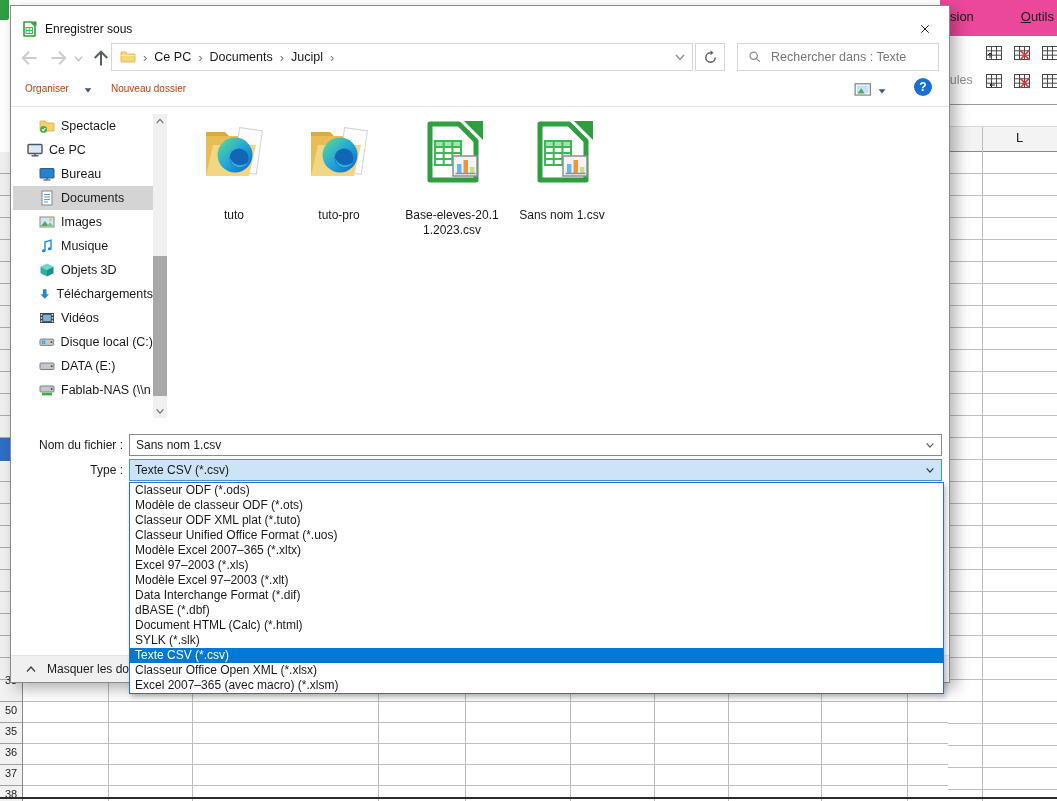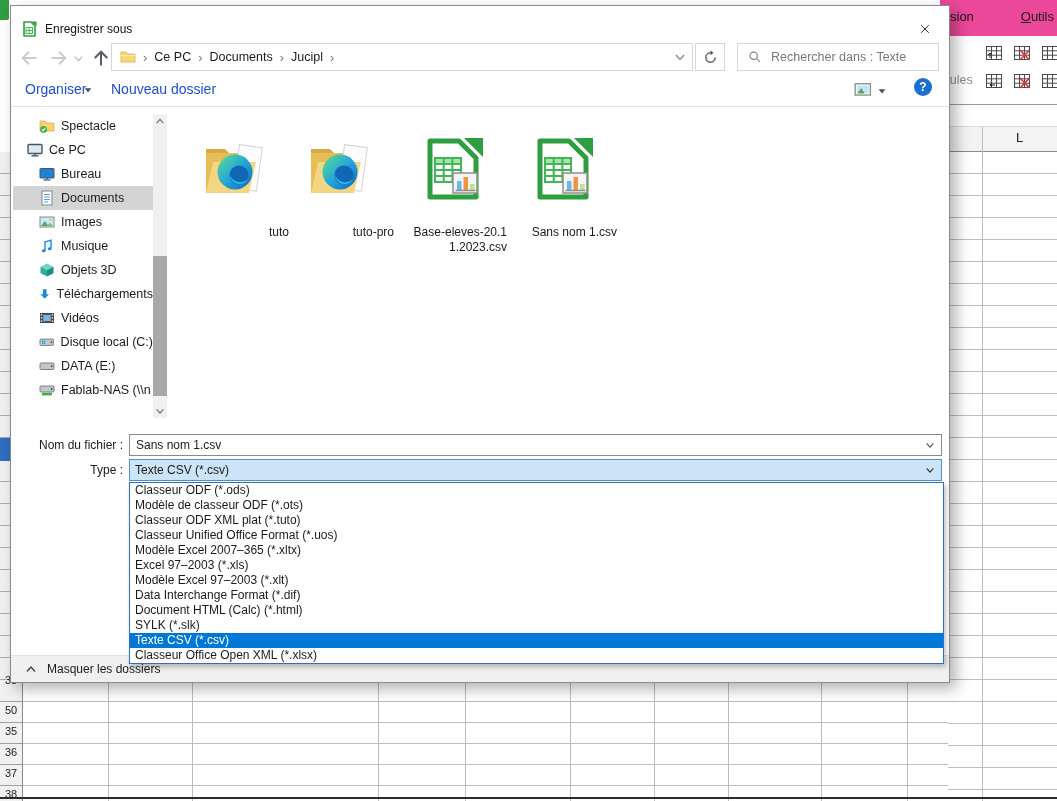--- a/index.html
+++ b/index.html
@@ -31,31 +31,31 @@
   .darkbottom{left:0;top:797px;width:1057px;height:2px;background:#2b2b2b;}
   
   .dialog{left:10px;top:5px;width:938px;height:676px;background:#fff;border:1px solid #8b8b8b;
     box-shadow:6px 6px 14px rgba(0,0,0,.30);}
   .titlebar{left:0;top:8px;width:100%;height:30px;background:#fff;}
   .title{left:34px;top:0;line-height:30px;font-size:12px;color:#111;}
   .closebtn{right:6px;top:2px;width:36px;height:26px;display:flex;align-items:center;justify-content:center;cursor:default;}
   .navbox{height:28px;border:1px solid #d7d7d7;background:#fff;box-sizing:border-box;display:flex;align-items:center;}
   .crumbsep{color:#777;font-size:13px;margin:0 7px;}
   .crumb{font-size:12.5px;color:#1a1a1a;cursor:default;}
-  .cmdtext{color:#1d4ed8;font-size:14px;line-height:26px;}
+  .cmdtext{color:#c2410c;font-size:10px;line-height:26px;}
   .helpbtn{width:18px;height:18px;border-radius:50%;background:#1a70d1;color:#fff;font-size:12px;font-weight:bold;
     display:flex;align-items:center;justify-content:center;}
   .cmdsep{left:0;top:100px;width:938px;height:1px;background:#e4e4e4;}
   .sideitem{left:2px;width:140px;height:24px;display:flex;align-items:center;box-sizing:border-box;overflow:hidden;}
   .sideitem .lab{margin-left:6px;font-size:12.5px;white-space:nowrap;}
   .sideitem.sel{background:#d4d4d4;}
   .sb-track{left:142px;top:108px;width:14px;height:304px;background:#f0f0f0;}
   .sb-thumb{left:142px;top:250px;width:14px;height:140px;background:#a8a8a8;}
   .sb-btn{left:142px;width:14px;height:14px;background:#f0f0f0;display:flex;align-items:center;justify-content:center;}
-  .tile{top:123px;width:110px;height:140px;text-align:right;}
+  .tile{top:106px;width:110px;height:140px;text-align:center;}
   .tile .icw{height:72px;display:flex;align-items:flex-end;justify-content:center;}
   .tile .lab{margin-top:24px;font-size:12px;line-height:15px;}
   .fieldlab{width:112px;height:22px;line-height:22px;text-align:right;font-size:12px;}
   .input{left:118px;width:813px;height:22px;box-sizing:border-box;border:1px solid #8a8a8a;background:#fff;
     display:flex;align-items:center;}
   .input .val{margin-left:6px;font-size:12px;}
   .combo{left:118px;width:813px;height:22px;box-sizing:border-box;border:1px solid #4a90d2;background:#cce4f7;
     display:flex;align-items:center;}
   .combo .val{margin-left:5px;font-size:12px;}
   .chevR{margin-left:auto;margin-right:6px;}
@@ -563,20 +563,22 @@
 
     <div class="abs ddlist">
       <div class="opt">Classeur ODF (*.ods)</div>
       <div class="opt">Modèle de classeur ODF (*.ots)</div>
       <div class="opt">Classeur ODF XML plat (*.tuto)</div>
       <div class="opt">Classeur Unified Office Format (*.uos)</div>
       <div class="opt">Modèle Excel 2007–365 (*.xltx)</div>
       <div class="opt">Excel 97–2003 (*.xls)</div>
       <div class="opt">Modèle Excel 97–2003 (*.xlt)</div>
       <div class="opt">Data Interchange Format (*.dif)</div>
+      <div class="opt">dBASE (*.dbf)</div>
       <div class="opt">Document HTML (Calc) (*.html)</div>
       <div class="opt">SYLK (*.slk)</div>
       <div class="opt selected">Texte CSV (*.csv)</div>
       <div class="opt">Classeur Office Open XML (*.xlsx)</div>
+      <div class="opt">Excel 2007–365 (avec macro) (*.xlsm)</div>
     </div>
 
   </div>
 </div>
 
 </body></html>

